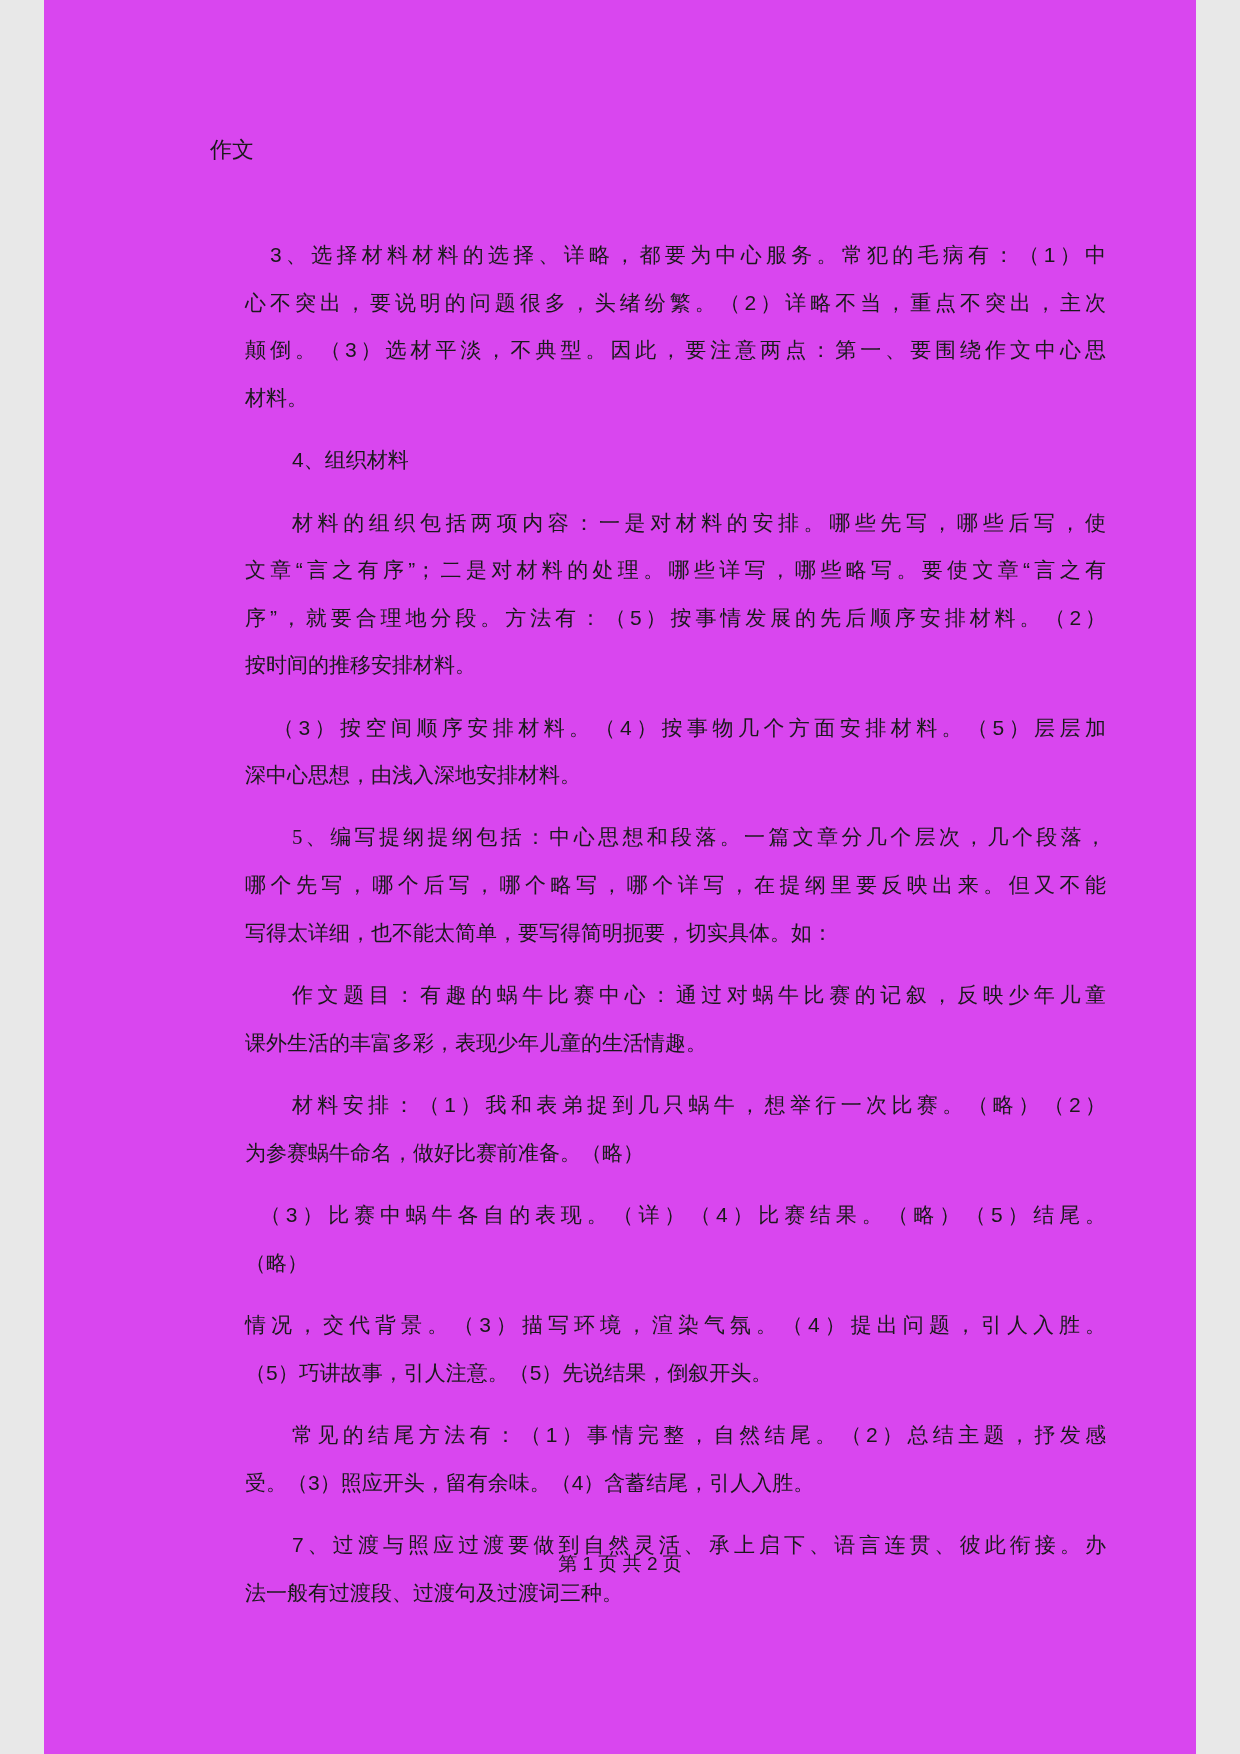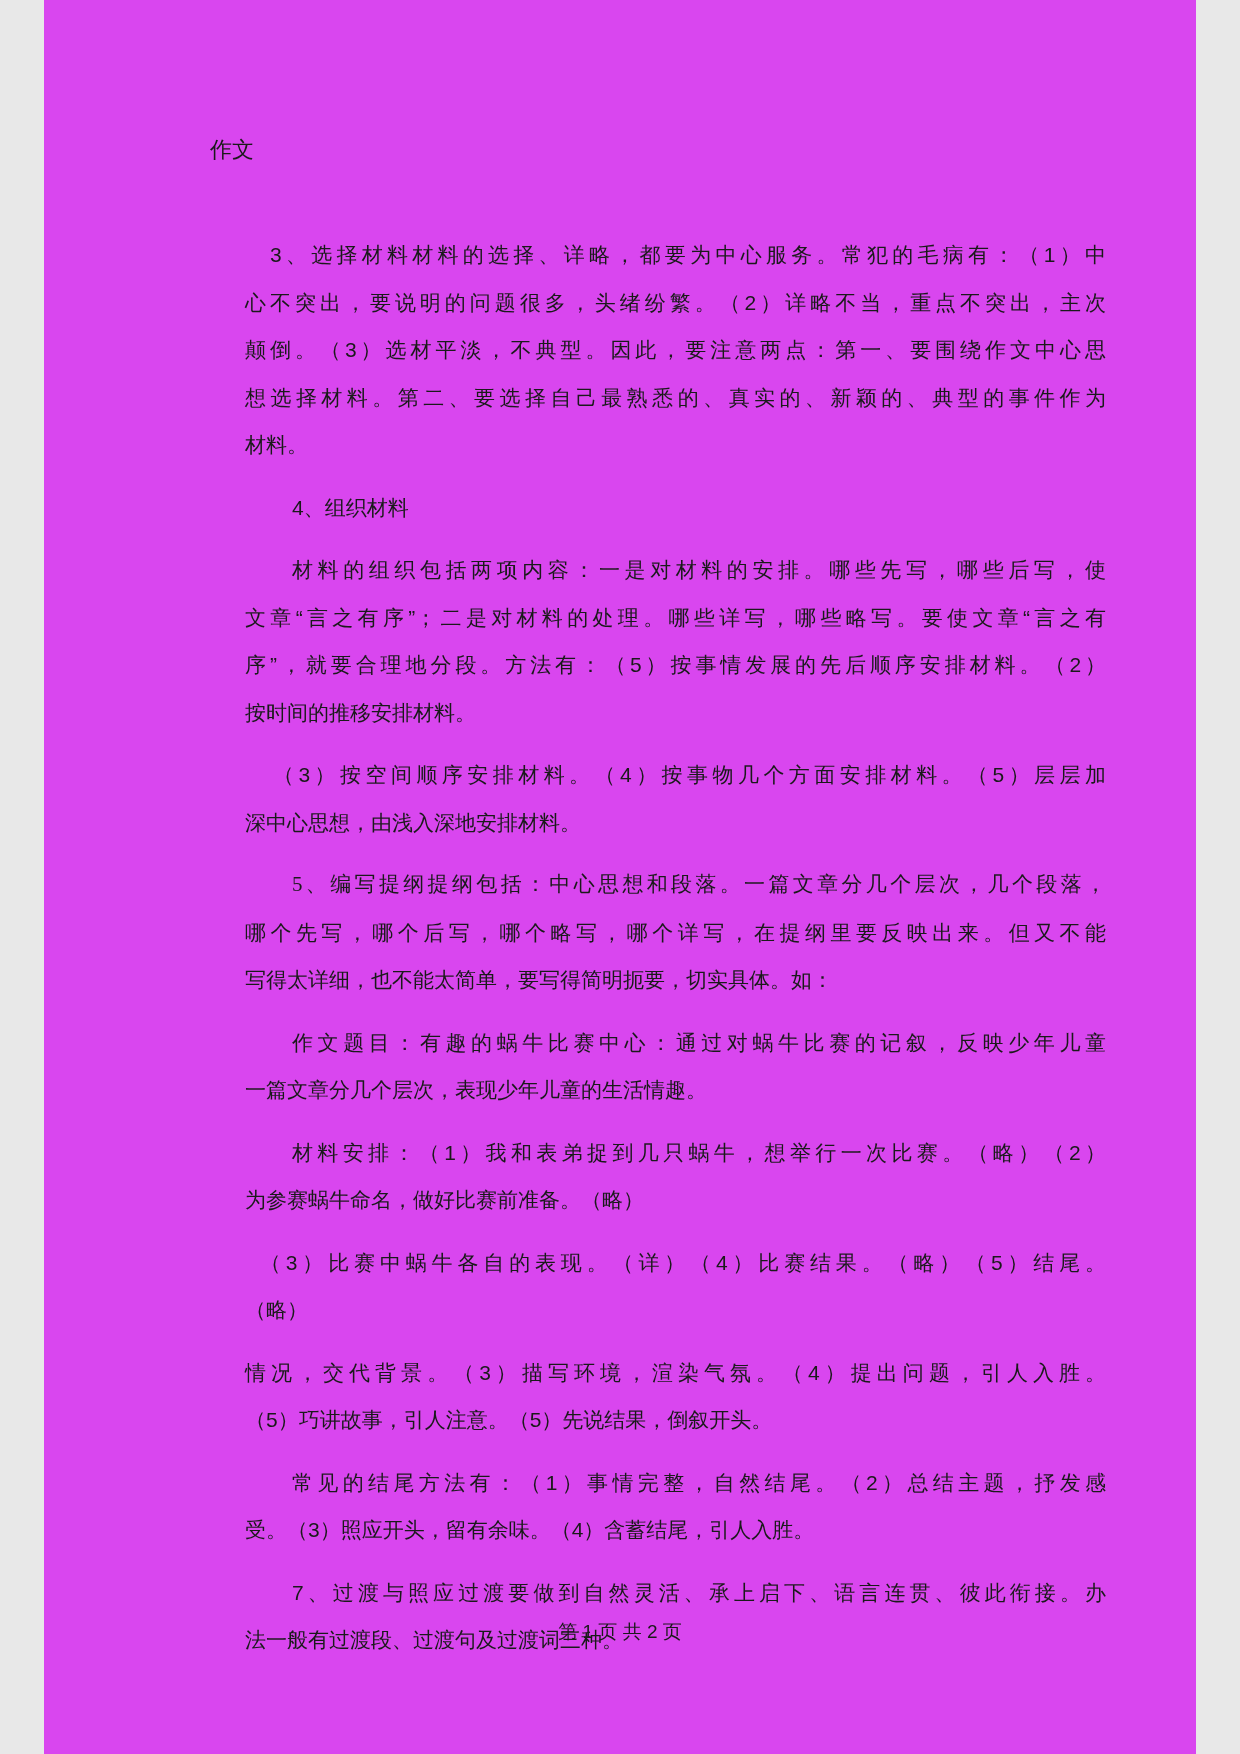--- a/index.html
+++ b/index.html
@@ -43,40 +43,39 @@
   .line {
     text-align: justify;
     text-align-last: left;
   }
   .line.fill {
     text-align-last: justify;
   }
   .page-footer {
     position: absolute;
     left: 0;
-    top: 1620px;
+    top: 1552px;
     width: 100%;
     text-align: center;
     font-size: 19px;
     line-height: 24px;
     color: #1a1a1a;
   }
 </style>
 </head>
 <body>
 
 <div class="page">
   <h1 class="doc-title">作文</h1>
 
   <div class="doc-body" id="doc-body">
       <div class="para">
         <div class="line fill" style="text-indent: 25px;">3、选择材料材料的选择、详略，都要为中心服务。常犯的毛病有：（1）中</div>
         <div class="line fill">心不突出，要说明的问题很多，头绪纷繁。（2）详略不当，重点不突出，主次</div>
         <div class="line fill">颠倒。（3）选材平淡，不典型。因此，要注意两点：第一、要围绕作文中心思</div>
-        <div class="line fill">想选择材料。第二、要选择自己最熟悉的、真实的、新颖的、典型的事件作为</div>
         <div class="line">材料。</div>
       </div>
       <div class="para">
         <div class="line" style="text-indent: 47px;">4、组织材料</div>
       </div>
       <div class="para">
         <div class="line fill" style="text-indent: 47px;">材料的组织包括两项内容：一是对材料的安排。哪些先写，哪些后写，使</div>
         <div class="line fill">文章“言之有序”；二是对材料的处理。哪些详写，哪些略写。要使文章“言之有</div>
         <div class="line fill">序”，就要合理地分段。方法有：（5）按事情发展的先后顺序安排材料。（2）</div>
         <div class="line">按时间的推移安排材料。</div>
@@ -85,21 +84,21 @@
         <div class="line fill" style="text-indent: 28px;">（3）按空间顺序安排材料。（4）按事物几个方面安排材料。（5）层层加</div>
         <div class="line">深中心思想，由浅入深地安排材料。</div>
       </div>
       <div class="para">
         <div class="line fill" style="text-indent: 47px; font-family: Liberation Serif, serif;">5、编写提纲提纲包括：中心思想和段落。一篇文章分几个层次，几个段落，</div>
         <div class="line fill">哪个先写，哪个后写，哪个略写，哪个详写，在提纲里要反映出来。但又不能</div>
         <div class="line">写得太详细，也不能太简单，要写得简明扼要，切实具体。如：</div>
       </div>
       <div class="para">
         <div class="line fill" style="text-indent: 47px;">作文题目：有趣的蜗牛比赛中心：通过对蜗牛比赛的记叙，反映少年儿童</div>
-        <div class="line">一篇文章分几个层次，表现少年儿童的生活情趣。</div>
+        <div class="line">课外生活的丰富多彩，表现少年儿童的生活情趣。</div>
       </div>
       <div class="para">
         <div class="line fill" style="text-indent: 47px;">材料安排：（1）我和表弟捉到几只蜗牛，想举行一次比赛。（略）（2）</div>
         <div class="line">为参赛蜗牛命名，做好比赛前准备。（略）</div>
       </div>
       <div class="para">
         <div class="line fill" style="text-indent: 15px;">（3）比赛中蜗牛各自的表现。（详）（4）比赛结果。（略）（5）结尾。</div>
         <div class="line">（略）</div>
       </div>
       <div class="para">

